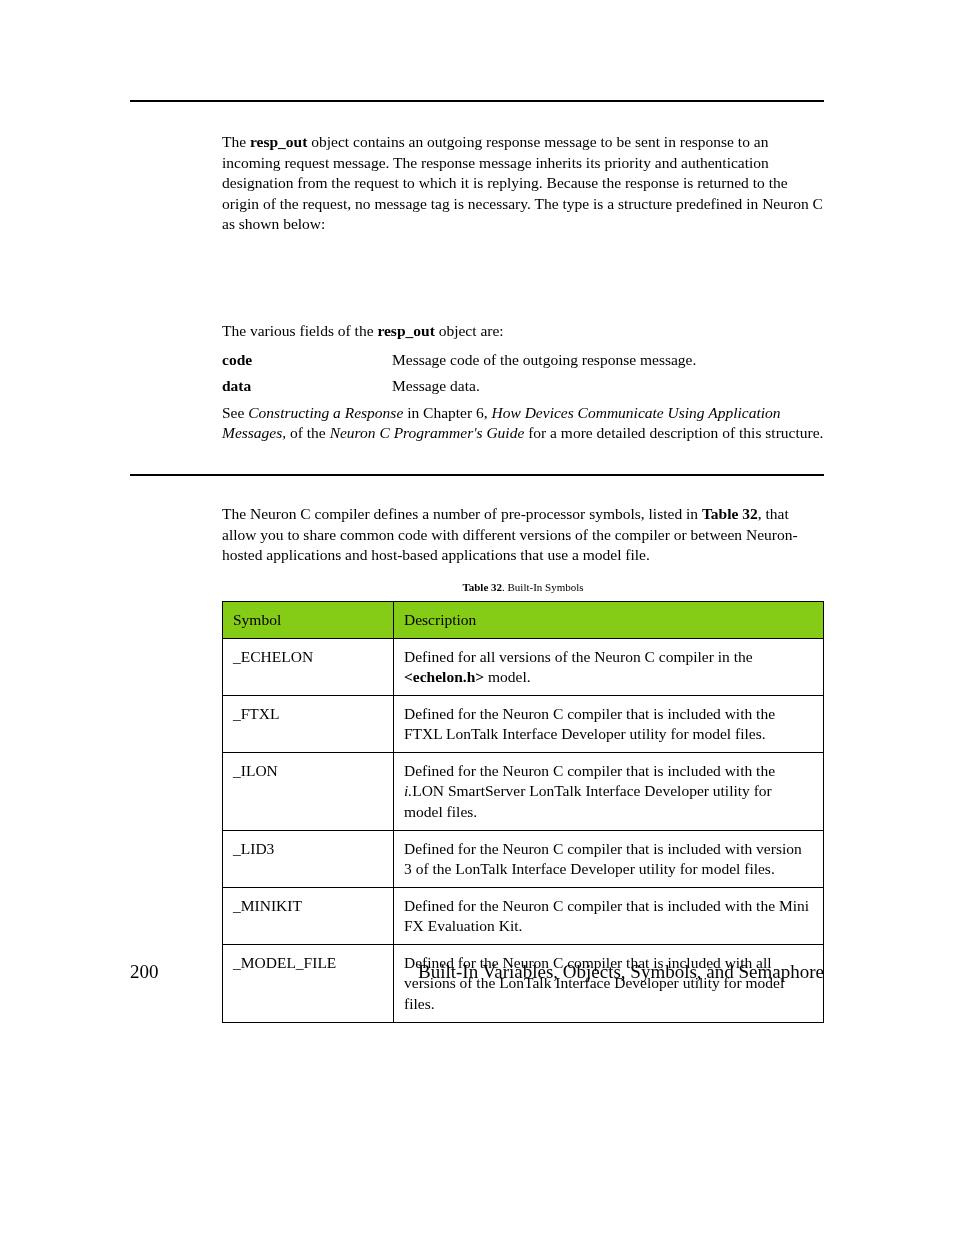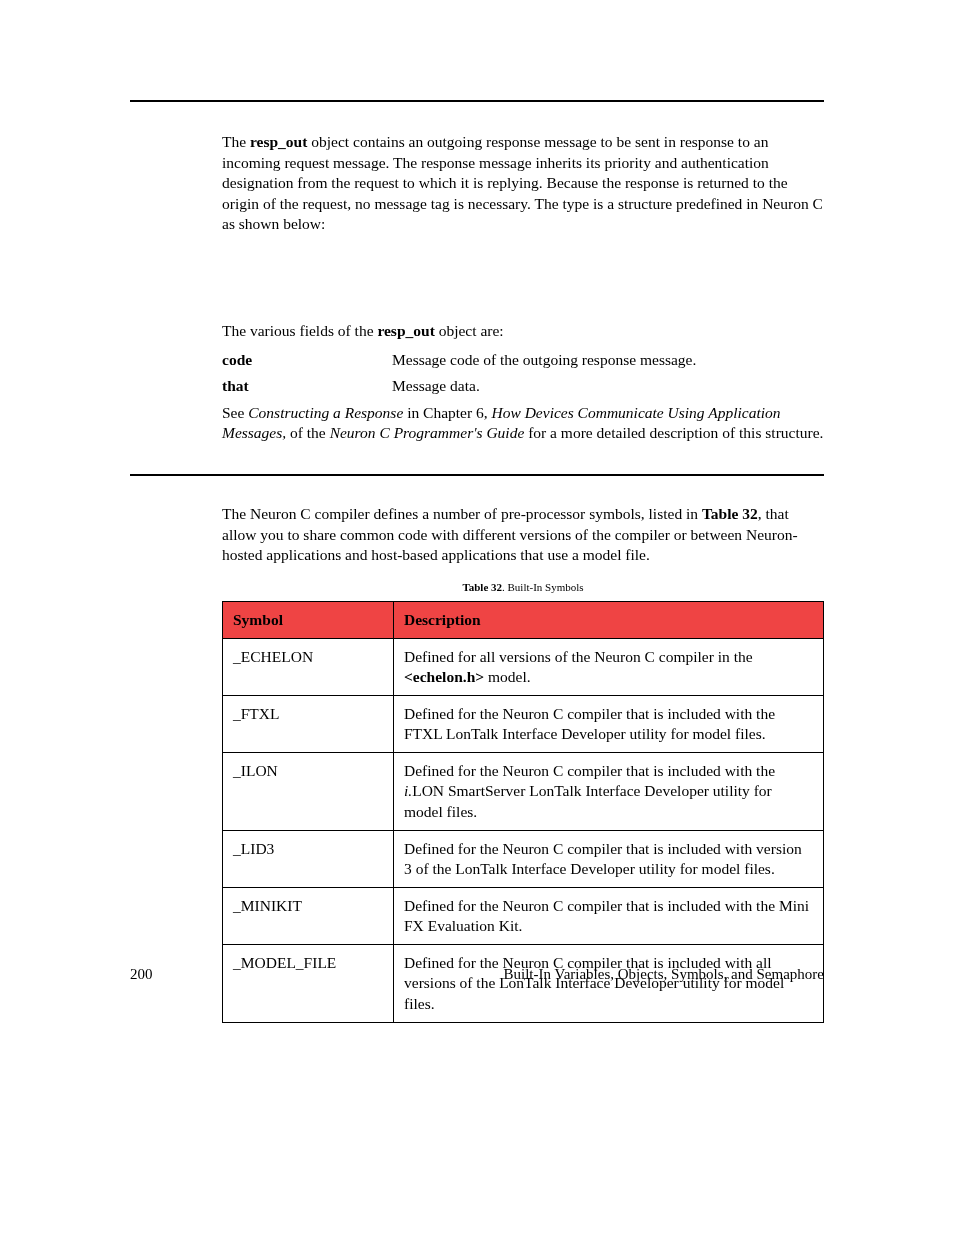--- a/index.html
+++ b/index.html
@@ -64,35 +64,35 @@
     font-size: 15.5px;
   }
   table.symbols th, table.symbols td {
     border: 1px solid #000;
     padding: 8px 10px 8px 10px;
     text-align: left;
     vertical-align: top;
     line-height: 1.3;
   }
   table.symbols th {
-    background: #ef4444;
-    font-weight: bold;
+    background: #84cc16;
+    font-weight: normal;
   }
   table.symbols td.sym {
     width: 150px;
     font-weight: normal;
   }
   .footer {
     position: absolute;
     bottom: 50px;
     left: 130px;
     right: 130px;
     display: flex;
     justify-content: space-between;
-    font-size: 15px;
+    font-size: 19px;
   }
 </style>
 </head>
 <body>
 
 <div class="page">
 
   <hr class="top-rule">
 
   <div class="body-block">
@@ -104,21 +104,21 @@
 
     <p class="fields-intro">
       <span>The various fields of the </span><b>resp_out</b><span> object are:</span>
     </p>
 
     <div class="field-row">
       <div class="field-term">code</div>
       <div class="field-desc">Message code of the outgoing response message.</div>
     </div>
     <div class="field-row">
-      <div class="field-term">that</div>
+      <div class="field-term">data</div>
       <div class="field-desc">Message data.</div>
     </div>
 
     <p class="para">
       <span>See </span><i>Constructing a Response</i><span> in Chapter 6, </span><i>How Devices Communicate Using Application Messages,</i><span> of the </span><i>Neuron C Programmer's Guide</i><span> for a more detailed description of this structure.</span>
     </p>
   </div>
 
   <hr class="section-rule">
 

